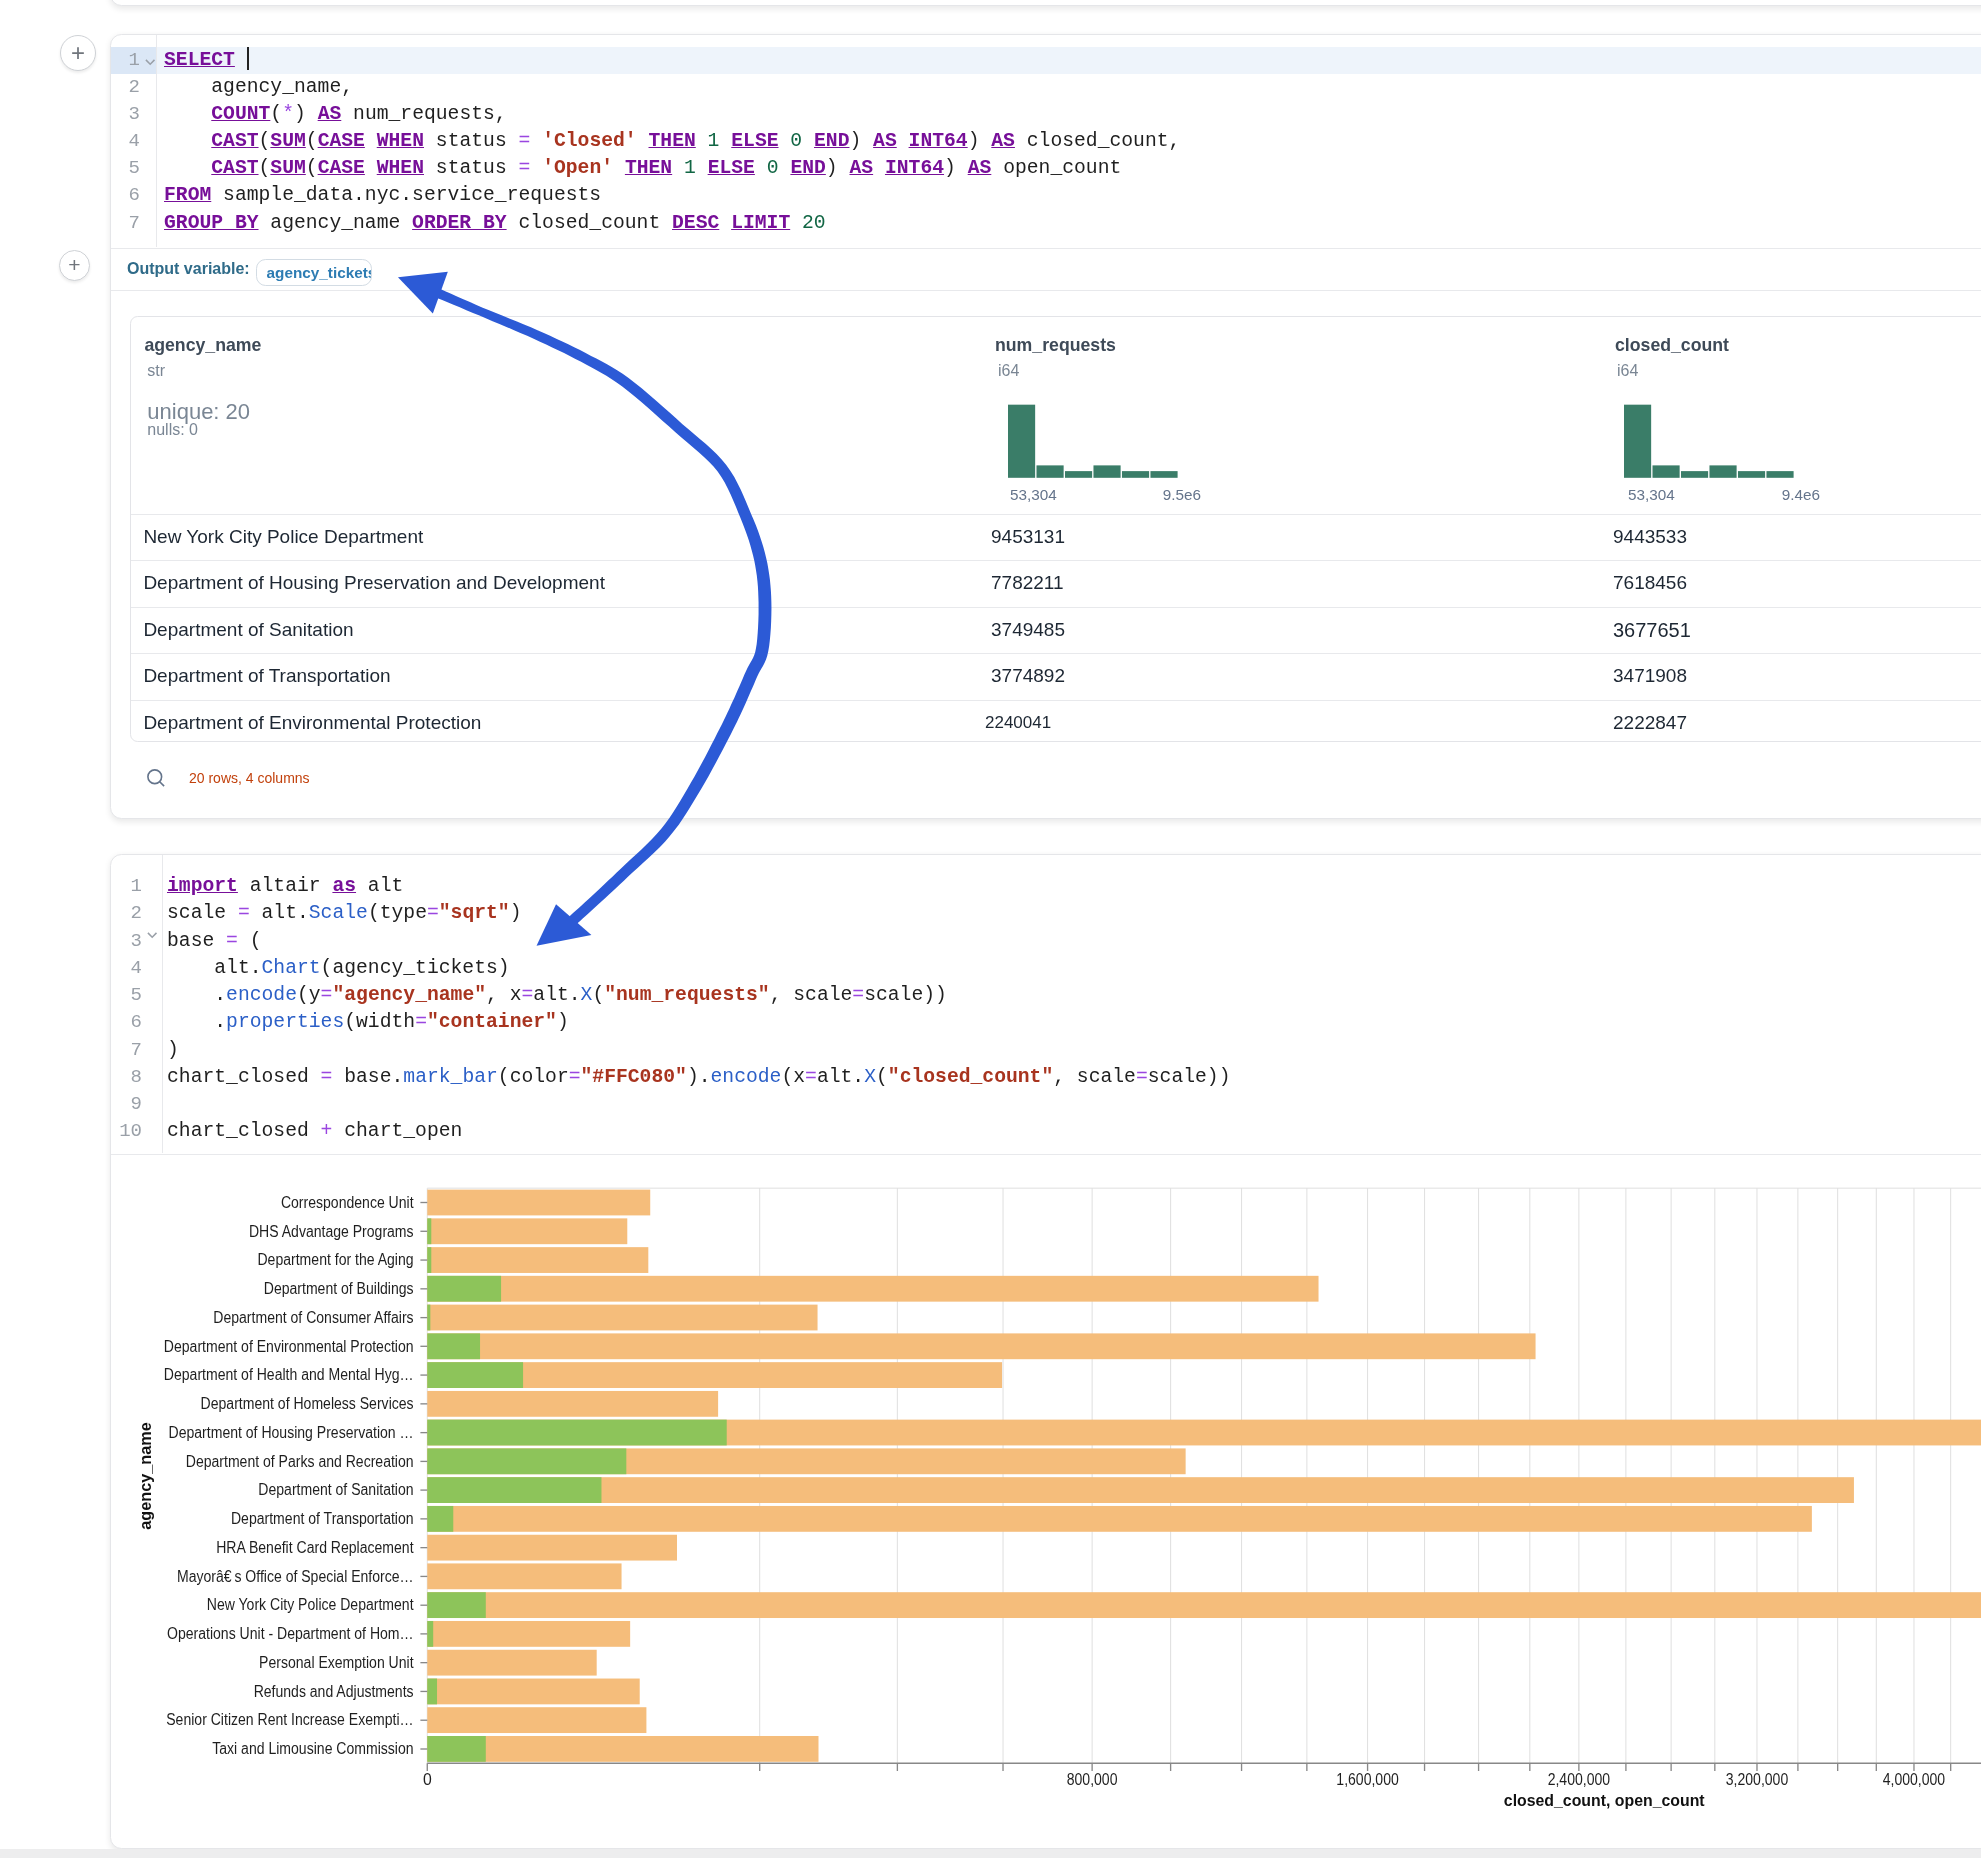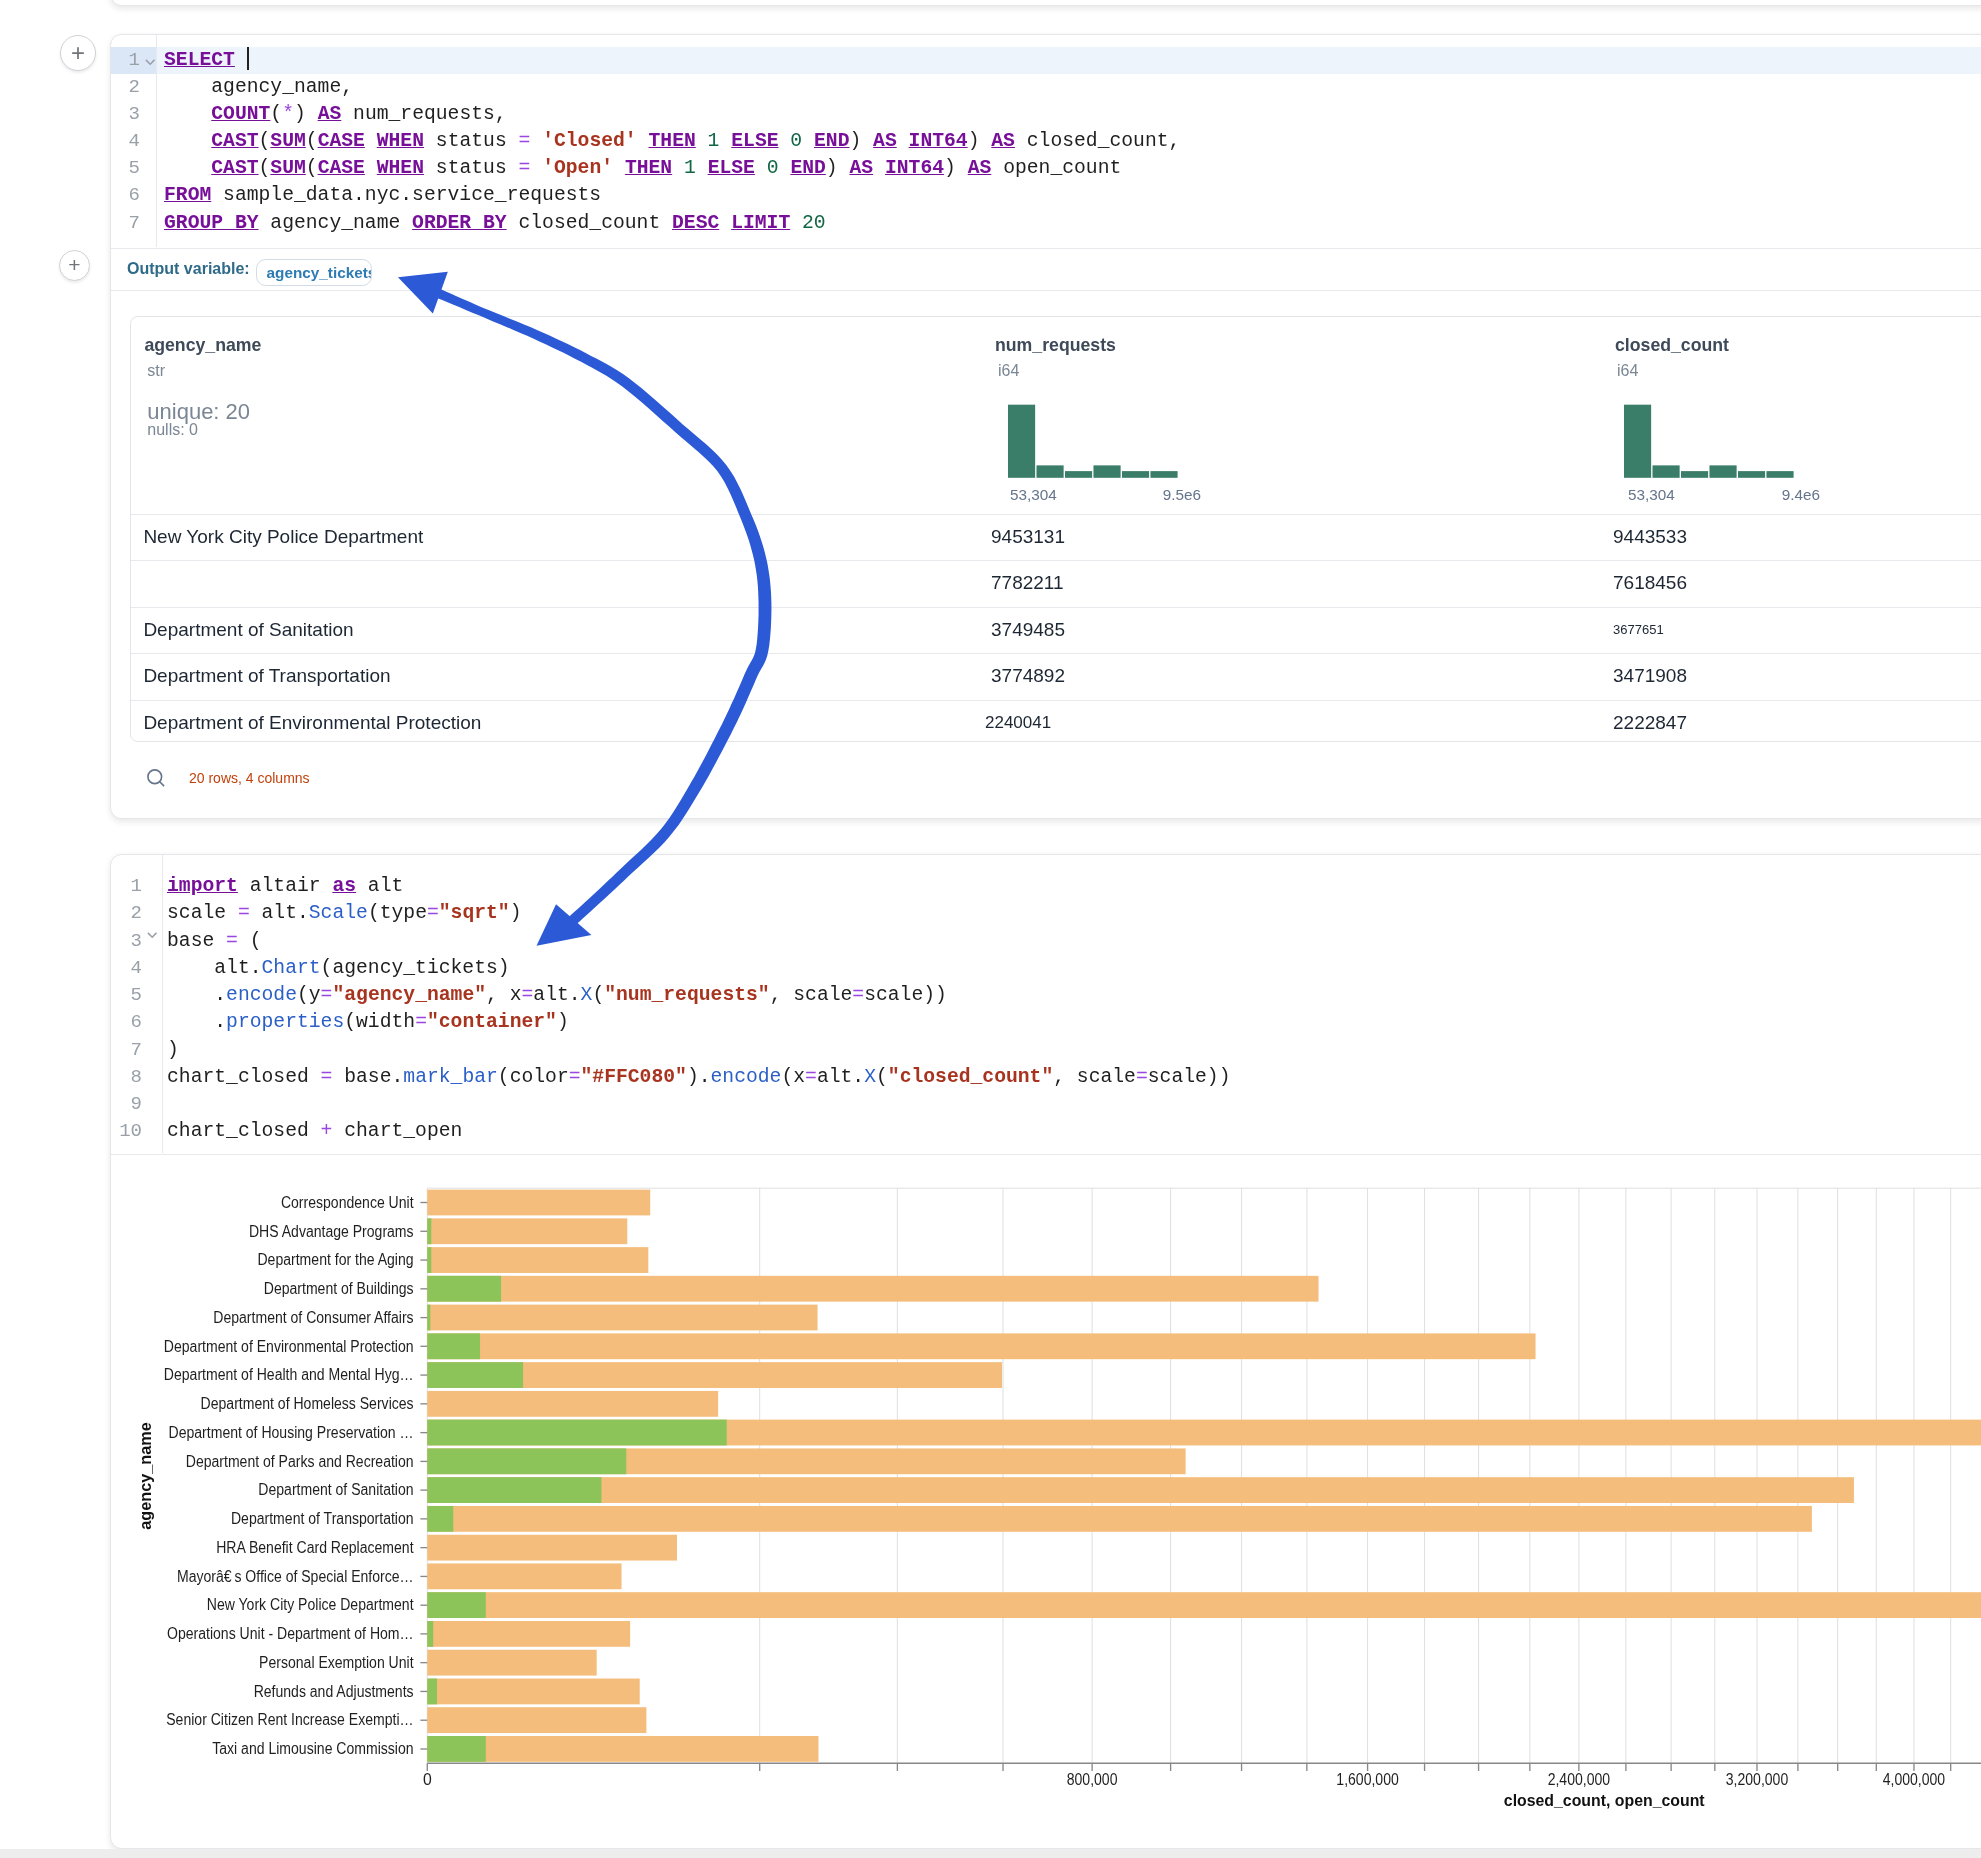--- a/index.html
+++ b/index.html
@@ -77,26 +77,27 @@
         </svg>
         <div style="position:absolute;left:879px;top:169px;font-size:15.3px;color:#64748b">53,304</div>
         <div style="position:absolute;left:1013px;top:169px;width:57px;text-align:right;font-size:15.3px;color:#64748b">9.5e6</div>
         <div style="position:absolute;left:1497px;top:169px;font-size:15.3px;color:#64748b">53,304</div>
         <div style="position:absolute;left:1632px;top:169px;width:57px;text-align:right;font-size:15.3px;color:#64748b">9.4e6</div>
         <div style="position:absolute;left:0;right:0;top:197px;height:1px;background:#e8e9ec"></div>
         <div style="position:absolute;left:12.4px;top:197px;height:46px;line-height:46px;font-size:19px;color:#1d2733">New York City Police Department</div>
         <div style="position:absolute;left:860px;top:197px;height:46px;line-height:46px;font-size:19px;color:#1d2733">9453131</div>
         <div style="position:absolute;left:1482px;top:197px;height:46px;line-height:46px;font-size:19px;color:#1d2733">9443533</div>
         <div style="position:absolute;left:0;right:0;top:243px;height:1px;background:#e8e9ec"></div>
+        <div style="position:absolute;left:12.4px;top:243px;height:46px;line-height:46px;font-size:19px;color:#1d2733">Department of Housing Preservation and Development</div>
         <div style="position:absolute;left:860px;top:243px;height:46px;line-height:46px;font-size:19px;color:#1d2733">7782211</div>
         <div style="position:absolute;left:1482px;top:243px;height:46px;line-height:46px;font-size:19px;color:#1d2733">7618456</div>
         <div style="position:absolute;left:0;right:0;top:290px;height:1px;background:#e8e9ec"></div>
         <div style="position:absolute;left:12.4px;top:290px;height:46px;line-height:46px;font-size:19px;color:#1d2733">Department of Sanitation</div>
         <div style="position:absolute;left:860px;top:290px;height:46px;line-height:46px;font-size:19px;color:#1d2733">3749485</div>
-        <div style="position:absolute;left:1482px;top:290px;height:46px;line-height:46px;font-size:13px;color:#1d2733">3677651</div>
+        <div style="position:absolute;left:1482px;top:290px;height:46px;line-height:46px;font-size:20px;color:#1d2733">3677651</div>
         <div style="position:absolute;left:0;right:0;top:336px;height:1px;background:#e8e9ec"></div>
         <div style="position:absolute;left:12.4px;top:336px;height:46px;line-height:46px;font-size:19px;color:#1d2733">Department of Transportation</div>
         <div style="position:absolute;left:860px;top:336px;height:46px;line-height:46px;font-size:19px;color:#1d2733">3774892</div>
         <div style="position:absolute;left:1482px;top:336px;height:46px;line-height:46px;font-size:19px;color:#1d2733">3471908</div>
         <div style="position:absolute;left:0;right:0;top:383px;height:1px;background:#e8e9ec"></div>
         <div style="position:absolute;left:12.4px;top:383px;height:46px;line-height:46px;font-size:19px;color:#1d2733">Department of Environmental Protection</div>
         <div style="position:absolute;left:854px;top:383px;height:46px;line-height:46px;font-size:17px;color:#1d2733">2240041</div>
         <div style="position:absolute;left:1482px;top:383px;height:46px;line-height:46px;font-size:19px;color:#1d2733">2222847</div>
       </div>
 <svg style="position:absolute;left:35px;top:733px" width="20" height="20" viewBox="0 0 21 21">

